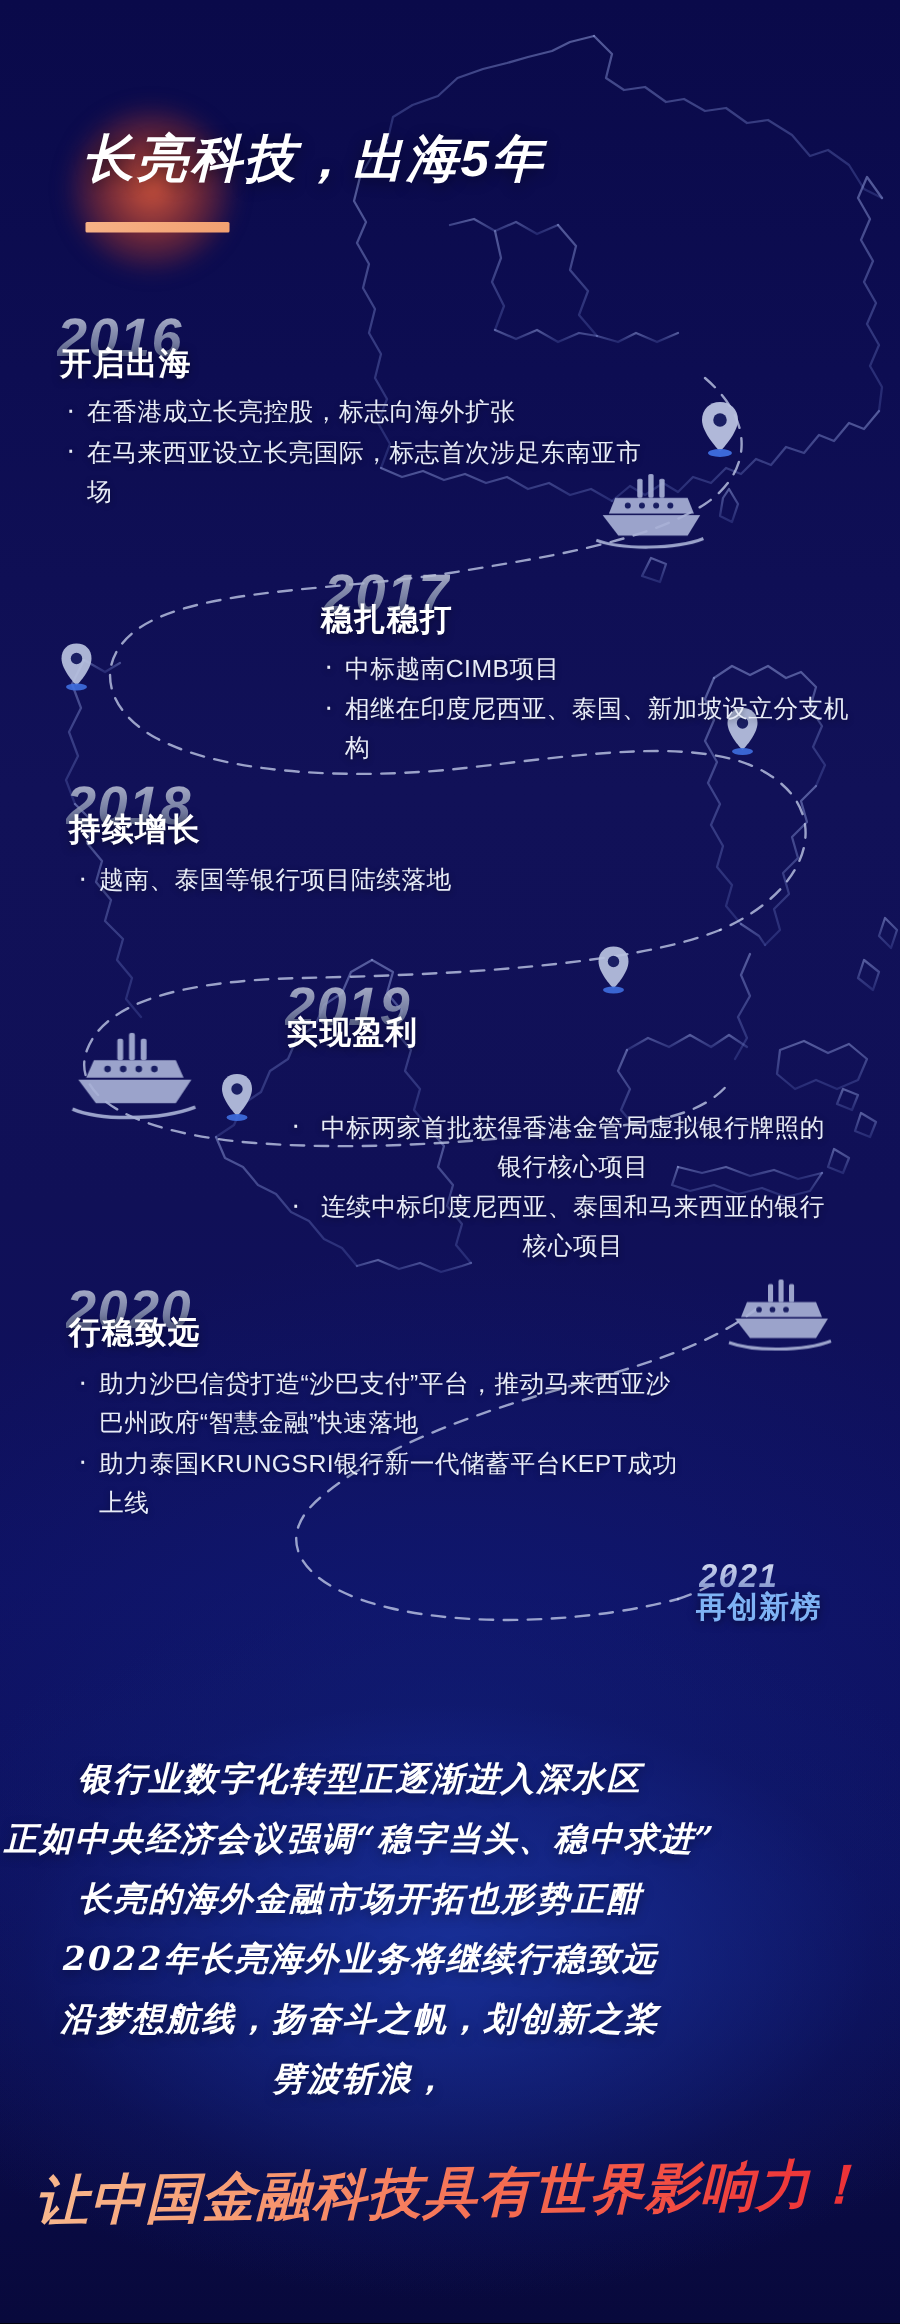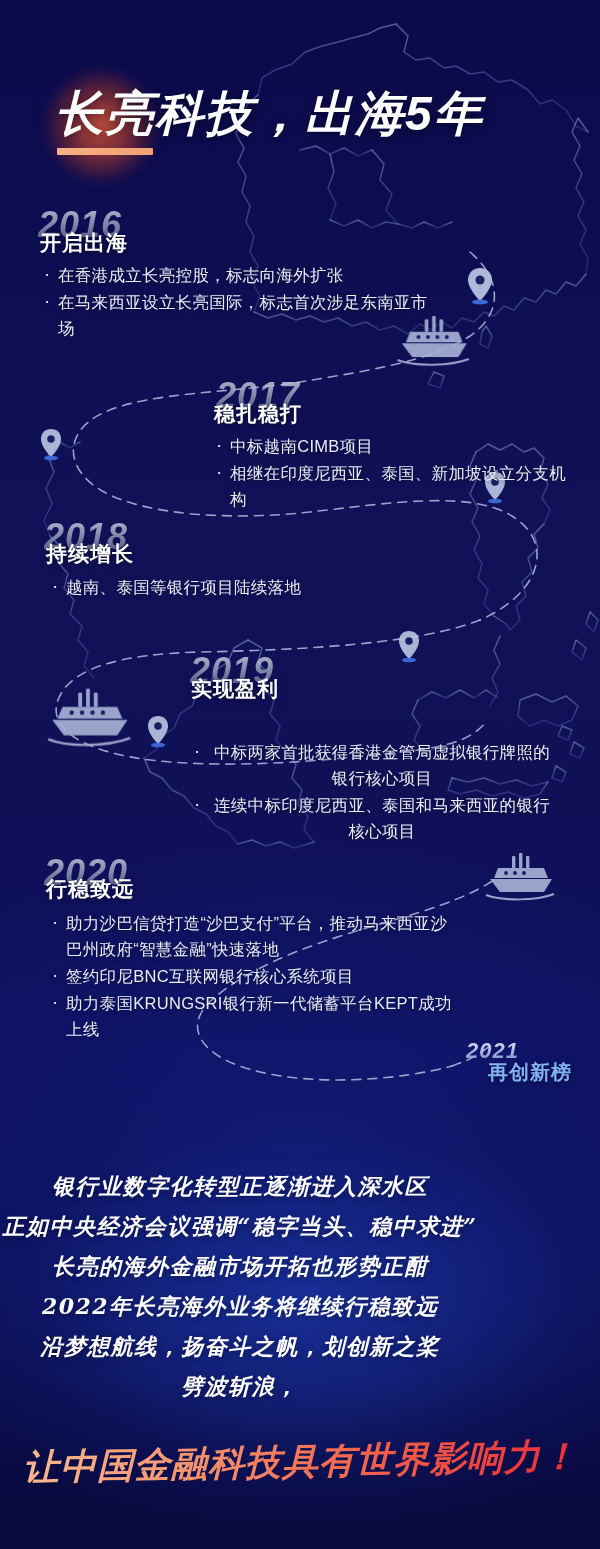--- a/index.html
+++ b/index.html
@@ -37,21 +37,21 @@
   
   .title-block{position:absolute;left:55px;top:86px;width:520px;}
   .title-glow{
     position:absolute;left:-10px;top:-16px;width:112px;height:112px;border-radius:50%;
     background:radial-gradient(circle at 50% 50%, rgba(214,86,58,0.95) 0%, rgba(168,56,44,0.6) 42%, rgba(70,22,60,0.25) 70%, rgba(14,12,74,0) 100%);
     filter:blur(6px);
   }
   .main-title{
     position:relative;
     margin:0;
-    font-size:48px;
+    font-size:34px;
     line-height:1.18;
     font-weight:bold;
     color:#ffffff;
     letter-spacing:2px;
     font-style:italic;
     text-shadow:0 2px 10px rgba(0,0,0,.45);
     white-space:nowrap;
   }
   .title-bar{
     position:absolute;left:2px;top:62px;
@@ -322,28 +322,27 @@
       <li>中标两家首批获得香港金管局虚拟银行牌照的银行核心项目</li>
       <li>连续中标印度尼西亚、泰国和马来西亚的银行核心项目</li>
     </ul>
   </div>
 
   <div class="entry">
     <div class="yr" style="left:44px;top:855px;">2020</div>
     <div class="head" style="left:46px;top:878px;">行稳致远</div>
     <ul class="bullets" style="left:52px;top:910px;width:400px;">
       <li>助力沙巴信贷打造“沙巴支付”平台，推动马来西亚沙巴州政府“智慧金融”快速落地</li>
-      <li>签约印尼BNC互联网银行核心系统项目</li>
       <li>助力泰国KRUNGSRI银行新一代储蓄平台KEPT成功上线</li>
     </ul>
   </div>
 
   <div class="entry">
     <div class="yr blue" style="left:466px;top:1040px;font-size:22px;">2021</div>
-    <div class="head cyan" style="left:464px;top:1062px;font-size:20px;margin-left:24px;">再创新榜</div>
+    <div class="head cyan" style="left:464px;top:1062px;font-size:20px;">再创新榜</div>
   </div>
 
   <div class="verse">
     <p>银行业数字化转型正逐渐进入深水区</p>
     <p>正如中央经济会议强调“稳字当头、稳中求进”</p>
     <p>长亮的海外金融市场开拓也形势正酣</p>
     <p>2022年长亮海外业务将继续行稳致远</p>
     <p>沿梦想航线，扬奋斗之帆，划创新之桨</p>
     <p>劈波斩浪，</p>
   </div>

